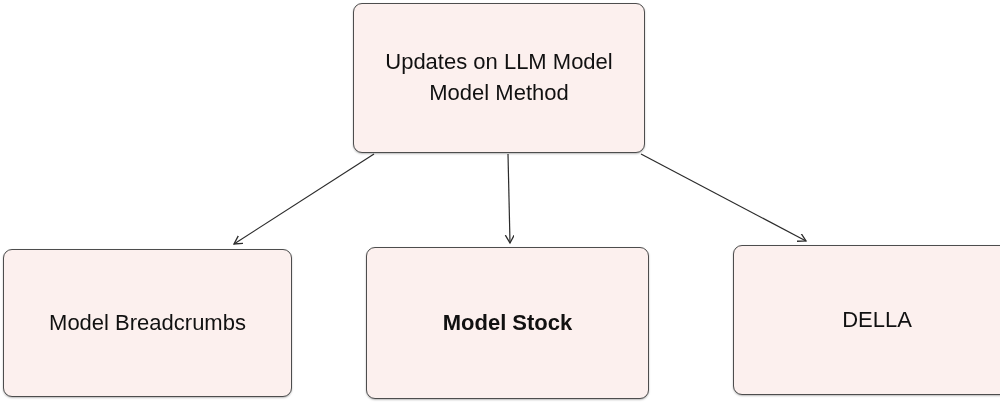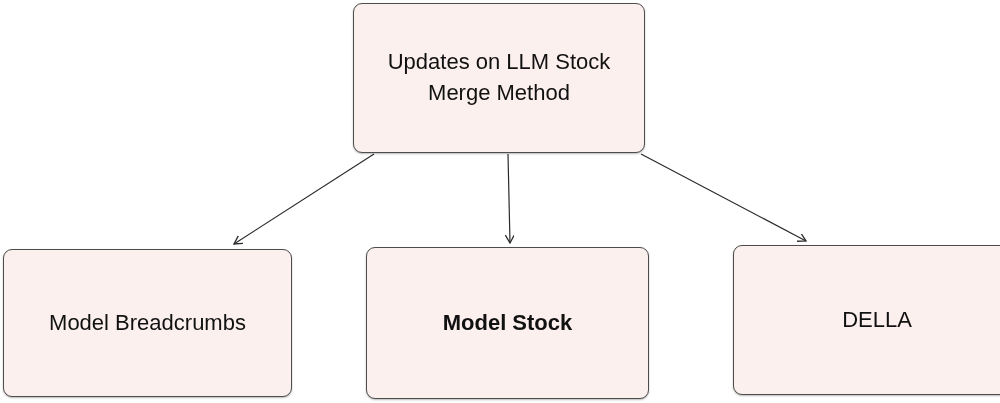--- a/index.html
+++ b/index.html
@@ -57,21 +57,21 @@
       <marker id="arrowhead" markerWidth="12" markerHeight="12" refX="8" refY="4.5" orient="auto" markerUnits="userSpaceOnUse">
         <path d="M0,0 L8,4.5 L0,9" fill="none" stroke="#2b2b2b" stroke-width="1.3"></path>
       </marker>
     </defs>
     <line x1="374" y1="154" x2="234" y2="244" stroke="#2b2b2b" stroke-width="1.2" marker-end="url(#arrowhead)"></line>
     <line x1="508" y1="154" x2="510" y2="243" stroke="#2b2b2b" stroke-width="1.2" marker-end="url(#arrowhead)"></line>
     <line x1="641" y1="154" x2="806" y2="241" stroke="#2b2b2b" stroke-width="1.2" marker-end="url(#arrowhead)"></line>
   </svg>
 
   <div id="node-root" class="node">
-    <span class="node-label">Updates on LLM Stock Merge Method</span>
+    <span class="node-label">Updates on LLM Model Model Method</span>
   </div>
 
   <div id="node-breadcrumbs" class="node">
     <span class="node-label">Model Breadcrumbs</span>
   </div>
 
   <div id="node-stock" class="node">
     <span class="node-label">Model Stock</span>
   </div>
 

